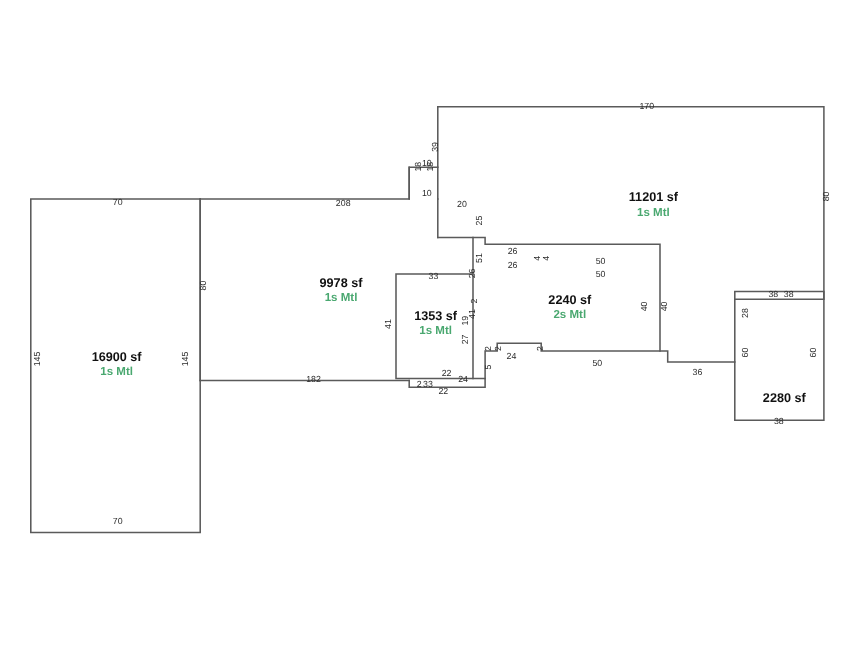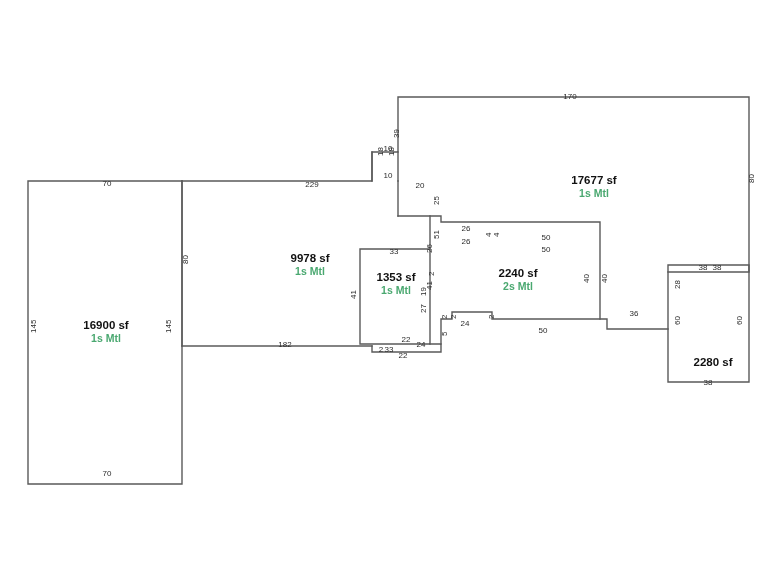--- a/index.html
+++ b/index.html
@@ -103,55 +103,55 @@
   <div class="area-label" style="left:106px;top:318px;transform:translateX(-50%);">
     <span class="area-sf">16900 sf</span>
     <span class="area-desc">1s Mtl</span>
   </div>
 
   <div class="area-label" style="left:310px;top:251px;transform:translateX(-50%);">
     <span class="area-sf">9978 sf</span>
     <span class="area-desc">1s Mtl</span>
   </div>
 
-  <div class="area-label" style="left:396px;top:270px;transform:translateX(-50%);">
+  <div class="area-label" style="left:396px;top:281px;transform:translateX(-50%);">
     <span class="area-sf">1353 sf</span>
     <span class="area-desc">1s Mtl</span>
   </div>
 
   <div class="area-label" style="left:518px;top:266px;transform:translateX(-50%);">
     <span class="area-sf">2240 sf</span>
     <span class="area-desc">2s Mtl</span>
   </div>
 
   <div class="area-label" style="left:594px;top:173px;transform:translateX(-50%);">
-    <span class="area-sf">17677 sf</span>
+    <span class="area-sf">11201 sf</span>
     <span class="area-desc">1s Mtl</span>
   </div>
 
   <div class="area-label" style="left:713px;top:323px;transform:translateX(-50%);margin-top:32px;">
     <span class="area-sf">2280 sf</span>
     <span class="area-desc"></span>
   </div>
 
   <div id="dim-layer">
       <div class="dim" style="left: 107px; top: 184px; transform: translate(-50%, -50%);">70</div>
       <div class="dim v" style="left: 37px; top: 337px; transform: translate(-50%, -50%) rotate(-90deg);">145</div>
       <div class="dim" style="left: 107px; top: 474px; transform: translate(-50%, -50%);">70</div>
       <div class="dim v" style="left: 172px; top: 337px; transform: translate(-50%, -50%) rotate(-90deg);">145</div>
       <div class="dim v" style="left: 186px; top: 268px; transform: translate(-50%, -50%) rotate(-90deg);">80</div>
-      <div class="dim" style="left: 312px; top: 185px; transform: translate(-50%, -50%);">229</div>
+      <div class="dim" style="left: 312px; top: 185px; transform: translate(-50%, -50%);">208</div>
       <div class="dim" style="left: 285px; top: 345px; transform: translate(-50%, -50%);">182</div>
       <div class="dim" style="left: 388px; top: 149px; transform: translate(-50%, -50%);">10</div>
       <div class="dim v" style="left: 381px; top: 160px; transform: translate(-50%, -50%) rotate(-90deg);">18</div>
       <div class="dim v" style="left: 392px; top: 160px; transform: translate(-50%, -50%) rotate(-90deg);">18</div>
       <div class="dim v" style="left: 397px; top: 142px; transform: translate(-50%, -50%) rotate(-90deg);">39</div>
       <div class="dim" style="left: 388px; top: 176px; transform: translate(-50%, -50%);">10</div>
       <div class="dim" style="left: 420px; top: 186px; transform: translate(-50%, -50%); text-align: right;">20</div>
-      <div class="dim" style="left: 570px; top: 97px; transform: translate(-50%, -50%);">170</div>
+      <div class="dim" style="left: 588px; top: 97px; transform: translate(-50%, -50%);">170</div>
       <div class="dim v" style="left: 752px; top: 187px; transform: translate(-50%, -50%) rotate(-90deg);">80</div>
       <div class="dim v" style="left: 437px; top: 209px; transform: translate(-50%, -50%) rotate(-90deg);">25</div>
       <div class="dim v" style="left: 437px; top: 243px; transform: translate(-50%, -50%) rotate(-90deg);">51</div>
       <div class="dim v" style="left: 430px; top: 257px; transform: translate(-50%, -50%) rotate(-90deg);">26</div>
       <div class="dim" style="left: 466px; top: 229px; transform: translate(-50%, -50%);">26</div>
       <div class="dim" style="left: 466px; top: 242px; transform: translate(-50%, -50%);">26</div>
       <div class="dim v" style="left: 487px; top: 241px; transform: translate(-50%, -50%) rotate(-90deg);">4</div>
       <div class="dim v" style="left: 495px; top: 241px; transform: translate(-50%, -50%) rotate(-90deg);">4</div>
       <div class="dim" style="left: 546px; top: 238px; transform: translate(-50%, -50%);">50</div>
       <div class="dim" style="left: 546px; top: 250px; transform: translate(-50%, -50%);">50</div>
@@ -167,21 +167,21 @@
       <div class="dim" style="left: 421px; top: 345px; transform: translate(-50%, -50%);">24</div>
       <div class="dim" style="left: 403px; top: 356px; transform: translate(-50%, -50%);">22</div>
       <div class="dim" style="left: 389px; top: 350px; transform: translate(-50%, -50%);">33</div>
       <div class="dim" style="left: 381px; top: 350px; transform: translate(-50%, -50%);">2</div>
       <div class="dim v" style="left: 443px; top: 323px; transform: translate(-50%, -50%) rotate(-90deg);">2</div>
       <div class="dim v" style="left: 443px; top: 340px; transform: translate(-50%, -50%) rotate(-90deg);">5</div>
       <div class="dim v" style="left: 452px; top: 323px; transform: translate(-50%, -50%) rotate(-90deg);">2</div>
       <div class="dim" style="left: 465px; top: 324px; transform: translate(-50%, -50%);">24</div>
       <div class="dim v" style="left: 490px; top: 323px; transform: translate(-50%, -50%) rotate(-90deg);">2</div>
       <div class="dim" style="left: 543px; top: 331px; transform: translate(-50%, -50%);">50</div>
-      <div class="dim" style="left: 634px; top: 314px; transform: translate(-50%, -50%);">36</div>
+      <div class="dim" style="left: 634px; top: 339px; transform: translate(-50%, -50%);">36</div>
       <div class="dim" style="left: 703px; top: 268px; transform: translate(-50%, -50%);">38</div>
       <div class="dim" style="left: 717px; top: 268px; transform: translate(-50%, -50%);">38</div>
       <div class="dim v" style="left: 678px; top: 293px; transform: translate(-50%, -50%) rotate(-90deg);">28</div>
       <div class="dim v" style="left: 678px; top: 329px; transform: translate(-50%, -50%) rotate(-90deg);">60</div>
       <div class="dim v" style="left: 740px; top: 329px; transform: translate(-50%, -50%) rotate(-90deg);">60</div>
       <div class="dim" style="left: 708px; top: 383px; transform: translate(-50%, -50%);">38</div>
     </div>
 
 </div>
 

